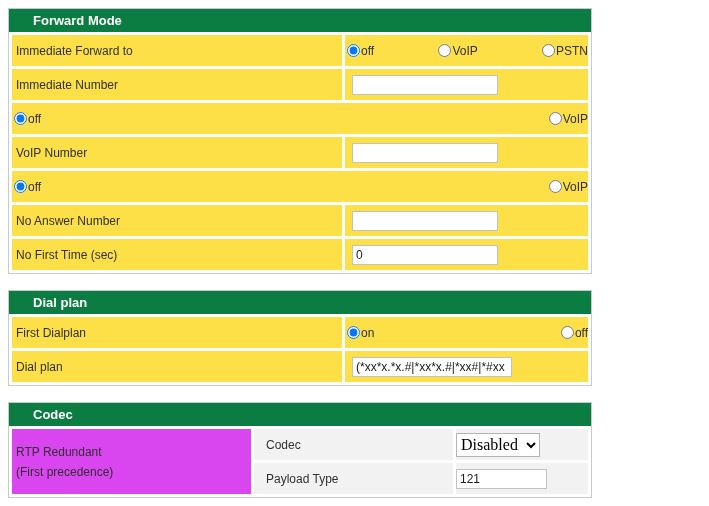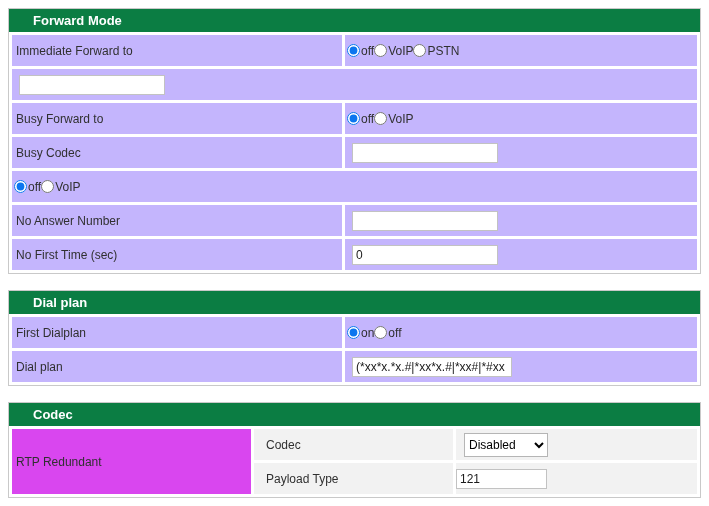--- a/index.html
+++ b/index.html
@@ -4,21 +4,21 @@
 <style>
   * { box-sizing: border-box; }
   html, body { margin: 0; padding: 0; background: #ffffff; }
   body {
     width: 709px; height: 506px;
     font-family: "Liberation Sans", sans-serif;
     font-size: 12px; color: #303030;
     padding: 8px;
   }
   .section {
-    width: 693px;
+    width: 584px;
     border: 1px solid #c9c9c9;
     background: #ffffff;
     margin-bottom: 16px;
   }
   .section:last-child { margin-bottom: 0; }
   .section-header {
     background: #0b7d43;
     color: #ffffff;
     font-size: 13px;
     font-weight: bold;
@@ -27,26 +27,26 @@
     padding-left: 24px;
   }
   .rows {
     padding: 3px;
     display: flex;
     flex-direction: column;
     gap: 3px;
   }
   .row { display: flex; gap: 3px; height: 31px; }
   .cell {
-    background: #c4b5fd;
+    background: #fde047;
     display: flex;
     align-items: center;
   }
   .cell.label { width: 330px; flex: none; padding-left: 4px; }
-  .cell.value { flex: 1; padding-left: 2px; }
+  .cell.value { flex: 1; padding-left: 2px; justify-content: space-between; }
   .radio-opt { display: inline-flex; align-items: center; }
   input[type="radio"] {
     width: 13px; height: 13px;
     margin: 0 1px 0 0;
     accent-color: #0b76ef;
   }
   input[type="text"] {
     height: 20px;
     border: 1px solid #c2c2c2;
     background: #ffffff;
@@ -54,25 +54,25 @@
     font-size: 12px;
     color: #1a1a1a;
     padding: 0 3px;
     margin-left: 5px;
   }
   .w-num { width: 146px; }
   .w-dial { width: 160px; }
   .w-payload { width: 91px; margin-left: 8px; }
   select {
     width: 84px; height: 24px;
-    font-family: Liberation Sans, sans-serif;
-    font-size: 12px;
+    font-family: Liberation Serif, serif;
+    font-size: 16px;
     border: 1px solid #b5b5b5;
     background: #ffffff;
-    margin-left: 8px;
+    margin-left: 0;
   }
   
   .codec-body {
     padding: 3px;
     display: grid;
     grid-template-columns: 239px 199px 1fr;
     grid-template-rows: 31px 31px;
     gap: 3px;
   }
   .codec-span {
@@ -110,41 +110,41 @@
           <span>VoIP</span>
         </label>
         <label class="radio-opt">
           <input type="radio" name="immediate-forward" style="">
           <span>PSTN</span>
         </label>
       </div>
     </div>
 
     <div class="row">
+      <div class="cell label">Immediate Number</div>
       <div class="cell value">
         <input type="text" class="w-num" value="" style="">
       </div>
     </div>
 
     <div class="row">
-      <div class="cell label">Busy Forward to</div>
       <div class="cell value">
         <label class="radio-opt">
           <input type="radio" name="busy-forward" checked="" style="">
           <span>off</span>
         </label>
         <label class="radio-opt">
           <input type="radio" name="busy-forward" style="">
           <span>VoIP</span>
         </label>
       </div>
     </div>
 
     <div class="row">
-      <div class="cell label">Busy Codec</div>
+      <div class="cell label">VoIP Number</div>
       <div class="cell value">
         <input type="text" class="w-num" value="" style="">
       </div>
     </div>
 
     <div class="row">
       <div class="cell value">
         <label class="radio-opt">
           <input type="radio" name="noanswer-forward" checked="" style="">
           <span>off</span>
@@ -200,20 +200,21 @@
 
   </div>
 </div>
 
 <div class="section">
   <div class="section-header">Codec</div>
   <div class="codec-body">
 
     <div class="codec-span">
       <div>RTP Redundant</div>
+      <div>(First precedence)</div>
     </div>
 
     <div class="codec-cell lbl">Codec</div>
     <div class="codec-cell">
       <select>
         <option>Disabled</option>
       </select>
     </div>
 
     <div class="codec-cell lbl">Payload Type</div>

